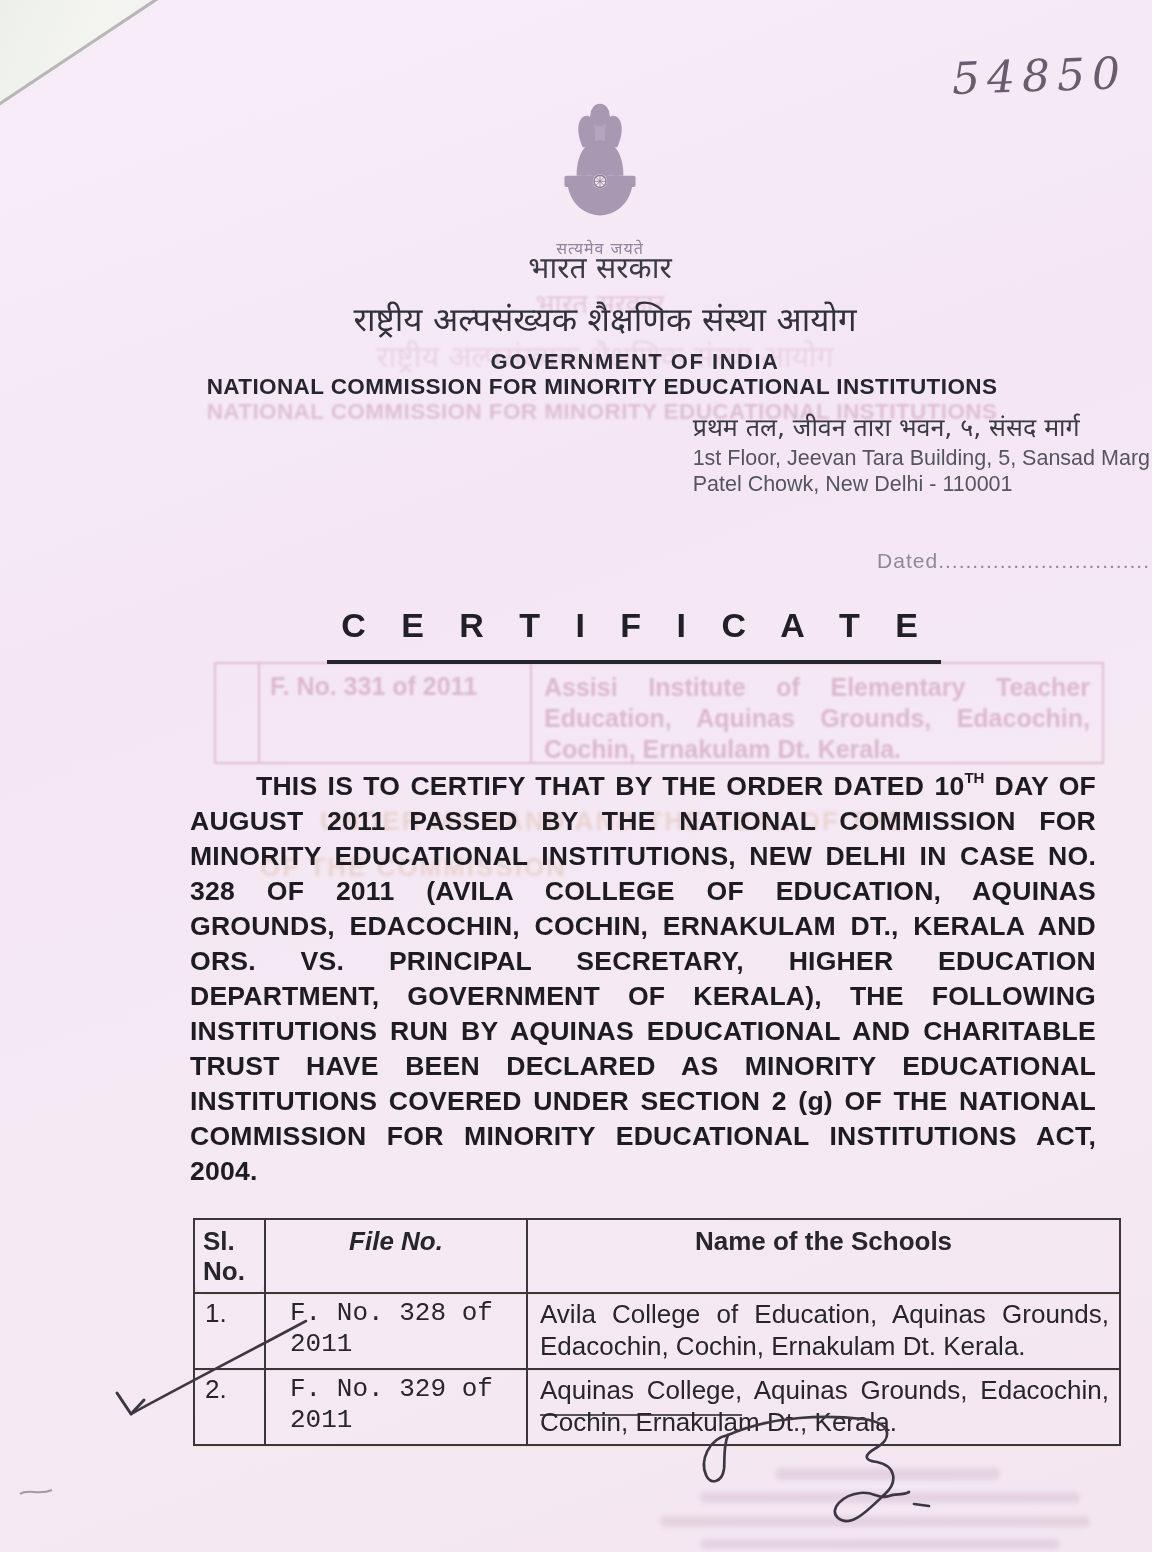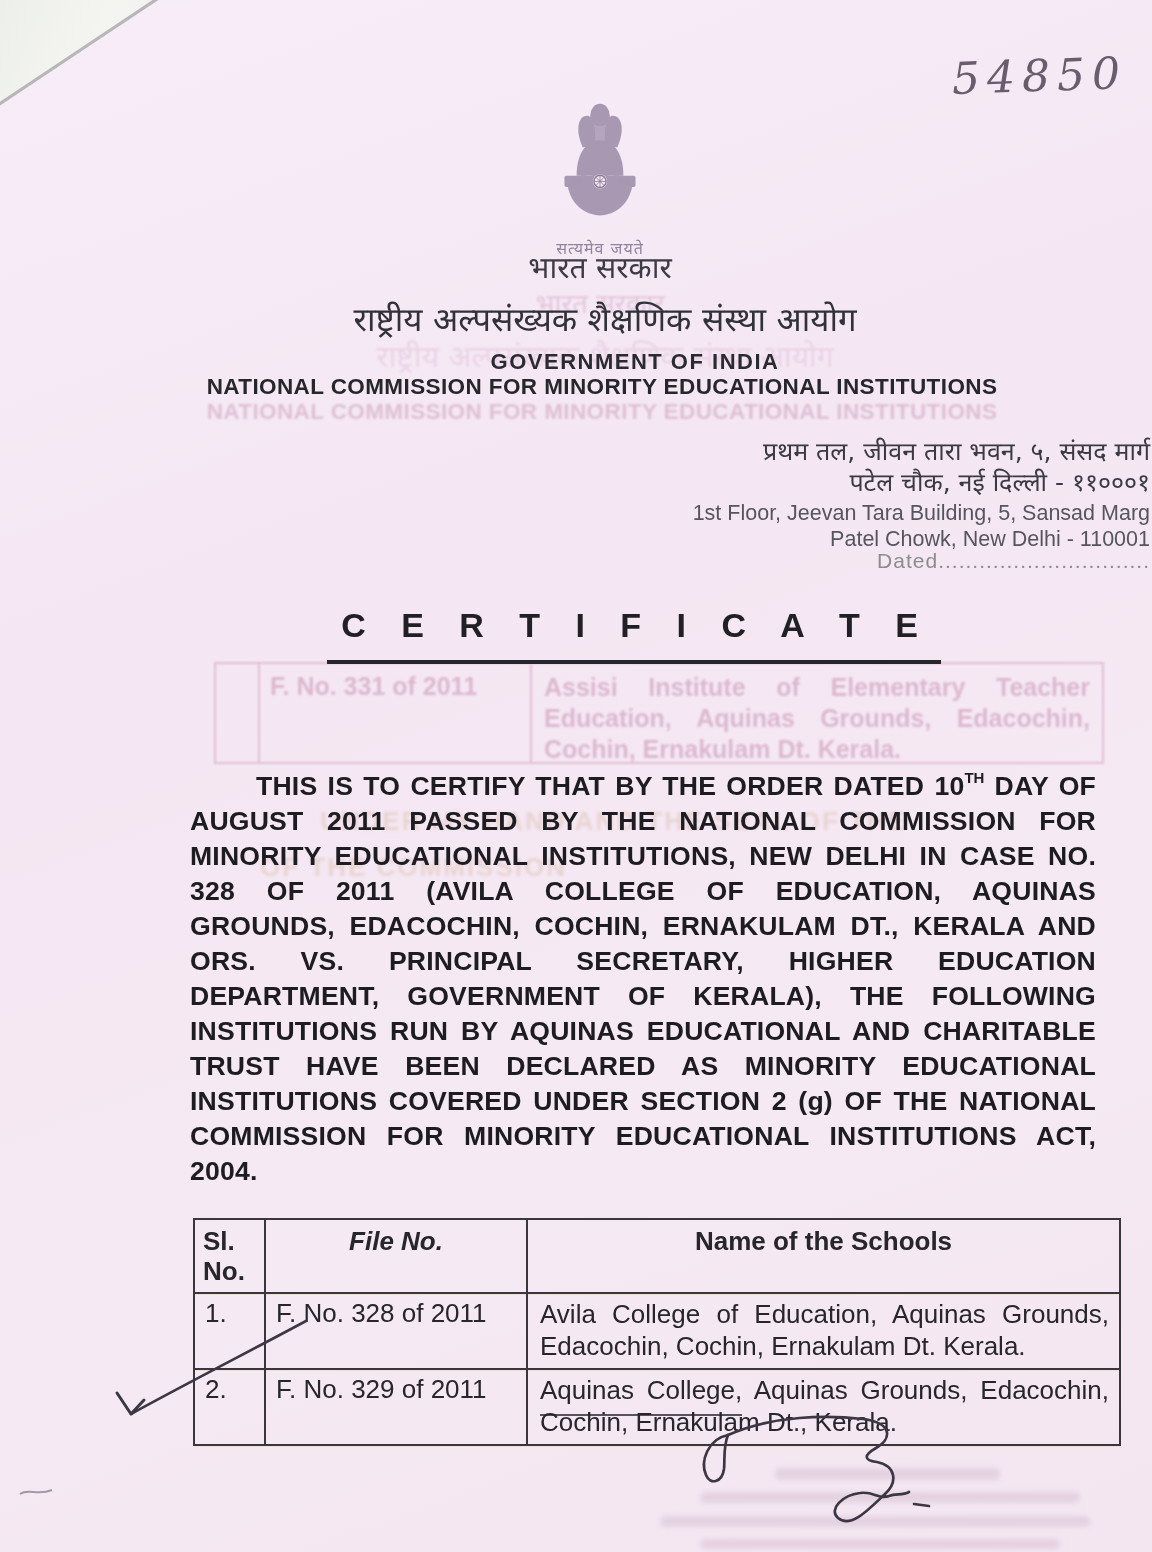--- a/index.html
+++ b/index.html
@@ -34,43 +34,43 @@
   .g-hindi2{top:335px;width:1210px;font-size:30px;color:#d8a8ca;opacity:.34;}
   .g-eng{top:399px;width:1204px;font-size:22.5px;font-weight:bold;letter-spacing:.4px;color:#bb7da3;opacity:.38;}
   .g-row{top:662px;left:214px;width:886px;height:98px;display:flex;opacity:.3;
     border:2px solid #b65e90;color:#a44a7c;font-weight:bold;filter:blur(1px);}
   .g-row .g-sl{width:42px;border-right:2px solid #b65e90;}
   .g-row .g-file{width:250px;border-right:2px solid #b65e90;padding:8px 10px;font-size:25px;}
   .g-row .g-name{flex:1;padding:8px 12px;font-size:25px;line-height:31px;text-align:justify;}
   .g-body{font-size:26px;font-weight:bold;color:#c08a56;letter-spacing:2px;opacity:.22;filter:blur(1.8px);}
   .smudge{background:rgba(168,128,158,.20);filter:blur(2.5px);border-radius:5px;}
   
-  .addr{top:436px;right:2px;text-align:right;}
+  .addr{top:412px;right:2px;text-align:left;}
   .addr .h{font-size:25px;color:#3a3a42;line-height:31px;}
   .addr .e{font-size:21.5px;color:#55555e;line-height:26px;}
   .addr .e.first{margin-top:2px;}
   .dated{top:549px;right:2px;font-size:21px;color:#8b8b92;letter-spacing:1px;}
   
   .cert-title{top:606px;width:1268px;font-size:34px;font-weight:bold;letter-spacing:13px;color:#202026;}
   .cert-title .ul{border-bottom:4px solid #26262c;padding:0 10px 16px 14px;}
   .body-par{top:762px;left:190px;width:906px;font-size:26.6px;font-weight:bold;
     line-height:35px;text-align:justify;text-indent:66px;color:#1c1c22;
     word-spacing:2.5px;letter-spacing:.2px;}
   .body-par sup{font-size:15px;position:relative;top:-2px;letter-spacing:0;margin-top:40px;}
   
   .doc-table{top:1218px;left:193px;width:892px;border-collapse:collapse;table-layout:fixed;
     font-size:26px;color:#26262c;}
   .doc-table td,.doc-table th{border:2.4px solid #3a3640;vertical-align:top;
     box-shadow:0 1.5px 0 rgba(232,198,70,.4);}
   .doc-table th{font-weight:bold;padding:6px 4px;}
-  .th-sl{width:57px;text-align:left;padding-left:8px !important;line-height:30px;}
+  .th-sl{width:57px;text-align:left;padding-left:8px !important;line-height:30px;border-radius:11px;}
   .th-file{width:252px;text-align:center;font-style:italic;}
   .th-name{width:583px;text-align:center;}
   .td-sl{padding:4px 0 0 10px;line-height:31px;}
-  .td-file{padding:4px 0 0 10px;line-height:31px;}
+  .td-file{padding:4px 0 0 24px;line-height:31px;font-family:Liberation Mono, monospace;}
   .td-name{padding:4px 10px 6px 12px;line-height:32px;text-align:justify;}
   .pen-underline{border-bottom:2.6px solid #57525c;padding-bottom:9px;}
   
   .stroke{stroke:#3c3744;fill:none;stroke-linecap:round;stroke-linejoin:round;}
 </style>
 </head>
 <body>
 
 <div class="page">
 
@@ -127,21 +127,20 @@
     <div class="emblem-caption hindi">सत्यमेव जयते</div>
   </div>
 
   <div class="abs center-band govt-hindi hindi">भारत सरकार</div>
   <div class="abs center-band comm-hindi hindi">राष्ट्रीय अल्पसंख्यक शैक्षणिक संस्था आयोग</div>
   <div class="abs center-band govt-eng">GOVERNMENT OF INDIA</div>
   <div class="abs center-band comm-eng">NATIONAL COMMISSION FOR MINORITY EDUCATIONAL INSTITUTIONS</div>
 
   <div class="abs addr">
     <div class="h hindi">प्रथम तल, जीवन तारा भवन, ५, संसद मार्ग</div>
-    <div class="h hindi">पटेल चौक, नई दिल्ली - ११०००१</div>
     <div class="e first">1st Floor, Jeevan Tara Building, 5, Sansad Marg</div>
     <div class="e">Patel Chowk, New Delhi - 110001</div>
   </div>
 
   <div class="abs dated">Dated...............................</div>
 
   <div class="abs center-band cert-title">
     <span class="ul">C E R T I F I C A T E</span>
   </div>
 

